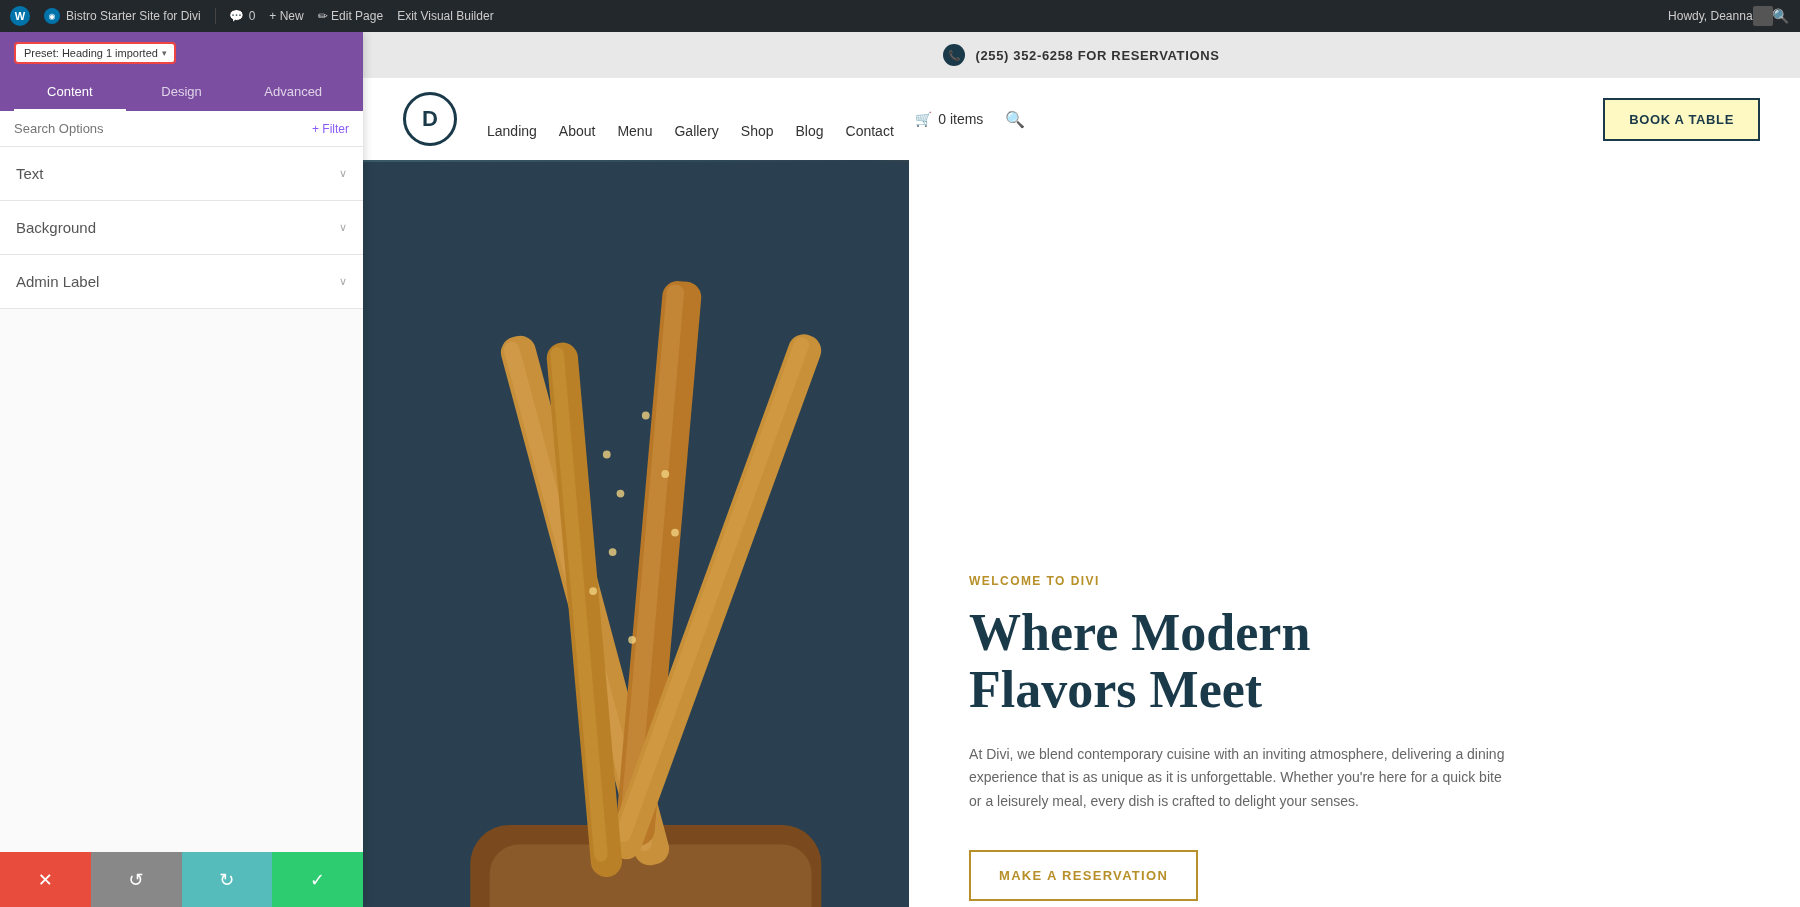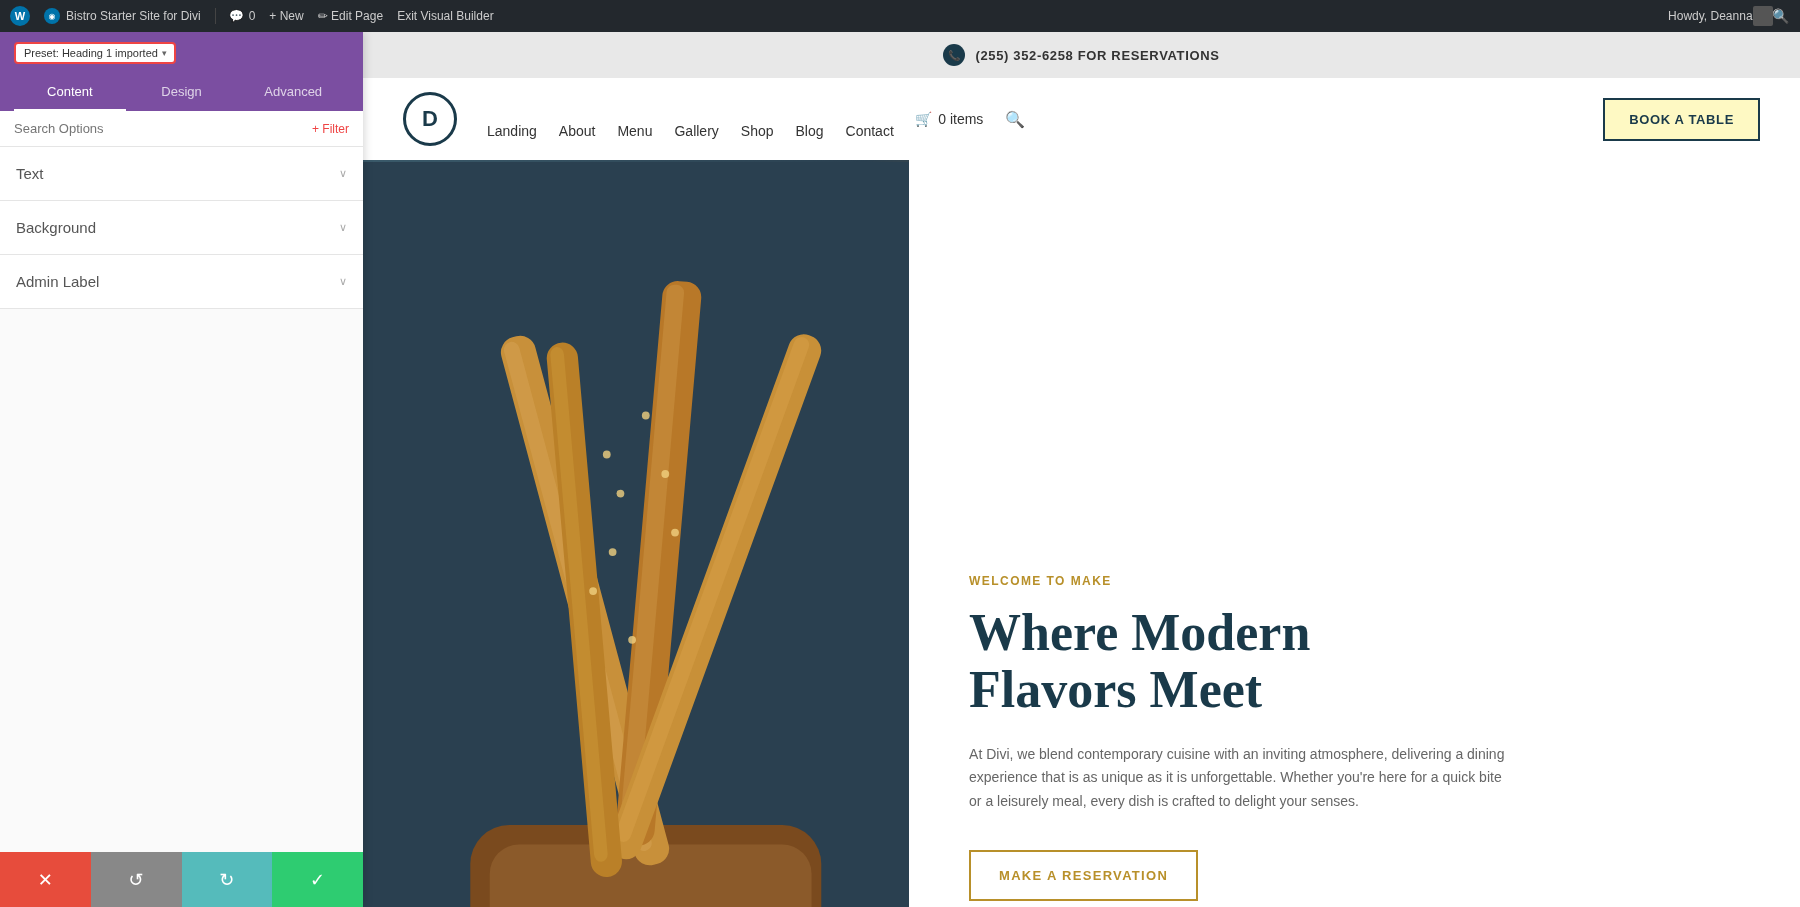--- a/index.html
+++ b/index.html
@@ -156,21 +156,21 @@
       border: none;
       outline: none;
       font-size: 13px;
       color: #888;
       background: transparent;
     }
     .filter-btn {
       background: none;
       border: none;
       font-size: 12px;
-      color: #ef4444;
+      color: #8b5cf6;
       cursor: pointer;
       display: flex; align-items: center; gap: 3px;
     }
     .accordion-item {
       border-bottom: 1px solid #e5e5e5;
       background: #fff;
     }
     .accordion-header {
       display: flex;
       align-items: center;
@@ -520,21 +520,21 @@
             <circle cx="145" cy="130" r="2" fill="#f0d080" opacity="0.8"></circle>
             <circle cx="155" cy="160" r="2" fill="#f0d080" opacity="0.8"></circle>
             <circle cx="160" cy="190" r="2" fill="#f0d080" opacity="0.8"></circle>
             <circle cx="118" cy="220" r="2" fill="#f0d080" opacity="0.8"></circle>
             <circle cx="138" cy="245" r="2" fill="#f0d080" opacity="0.8"></circle>
           </svg>
         </div>
       </div>
 
       <div class="hero-text-col">
-        <p class="welcome-label">WELCOME TO MAKE</p>
+        <p class="welcome-label">WELCOME TO DIVI</p>
         <h1 class="hero-heading">
           <span>Where Modern</span><br>
           <span>Flavors Meet</span><br>
         </h1>
         <p class="hero-description">At Divi, we blend contemporary cuisine with an inviting atmosphere, delivering a dining experience that is as unique as it is unforgettable. Whether you're here for a quick bite or a leisurely meal, every dish is crafted to delight your senses.</p>
         <button class="reservation-btn">
           <span>MAKE A RESERVATION</span>
         </button>
       </div>
 

